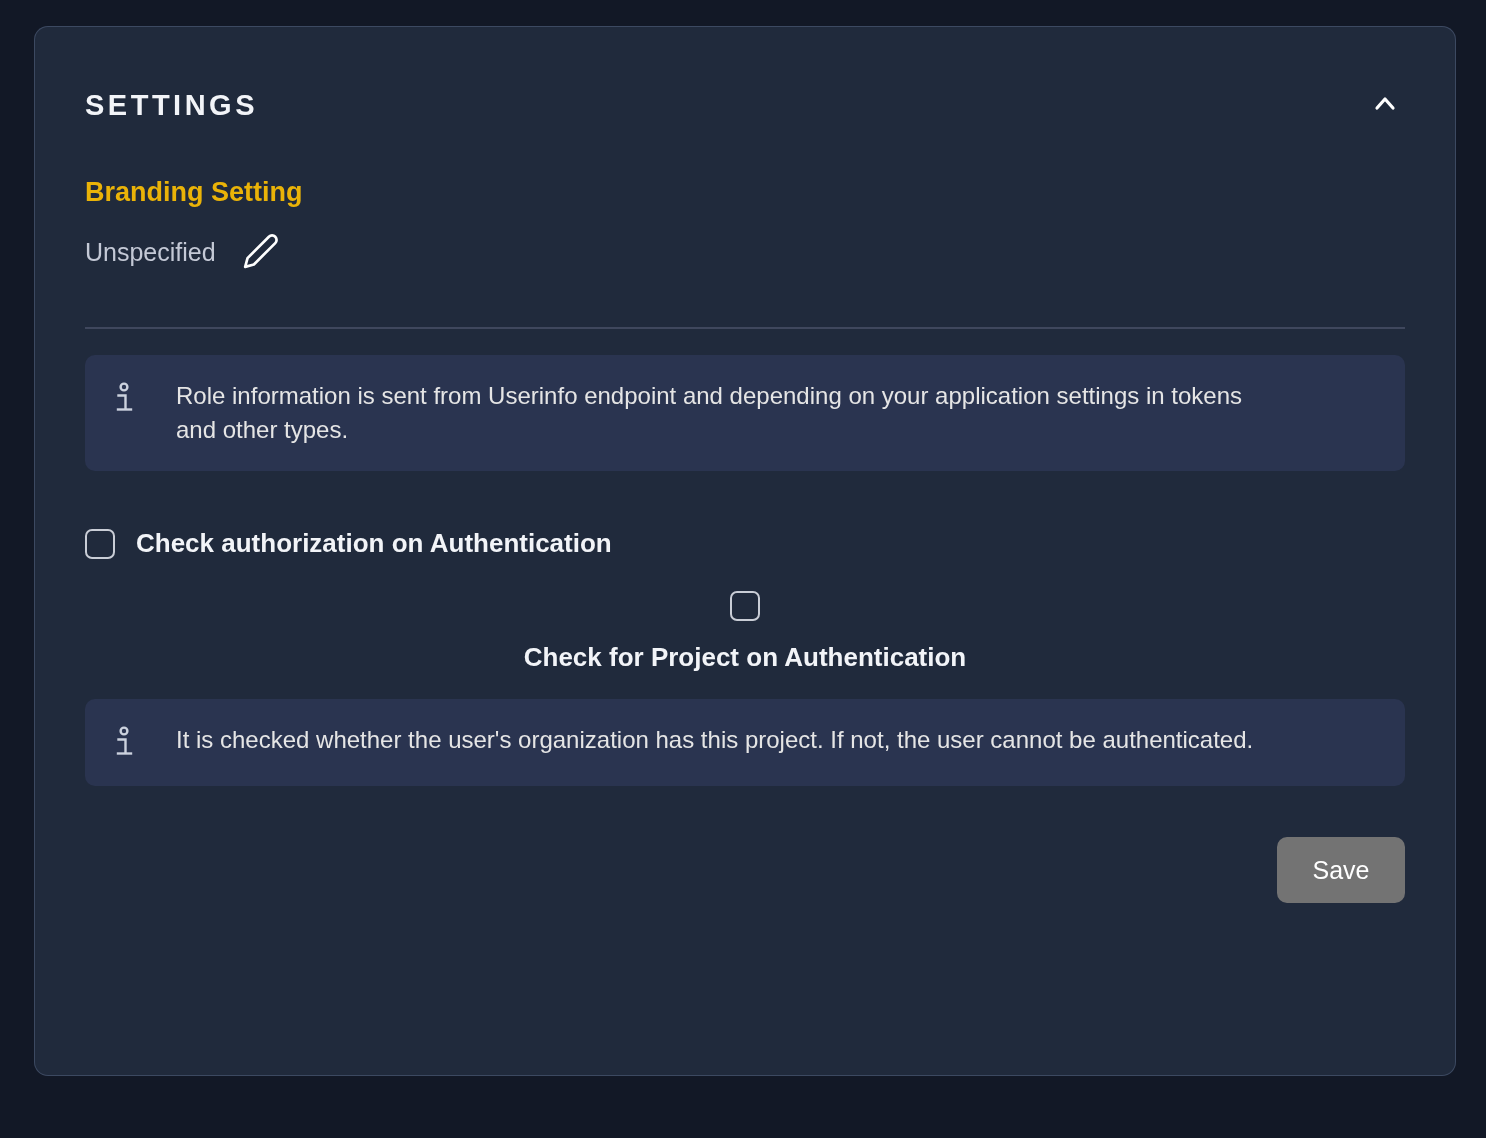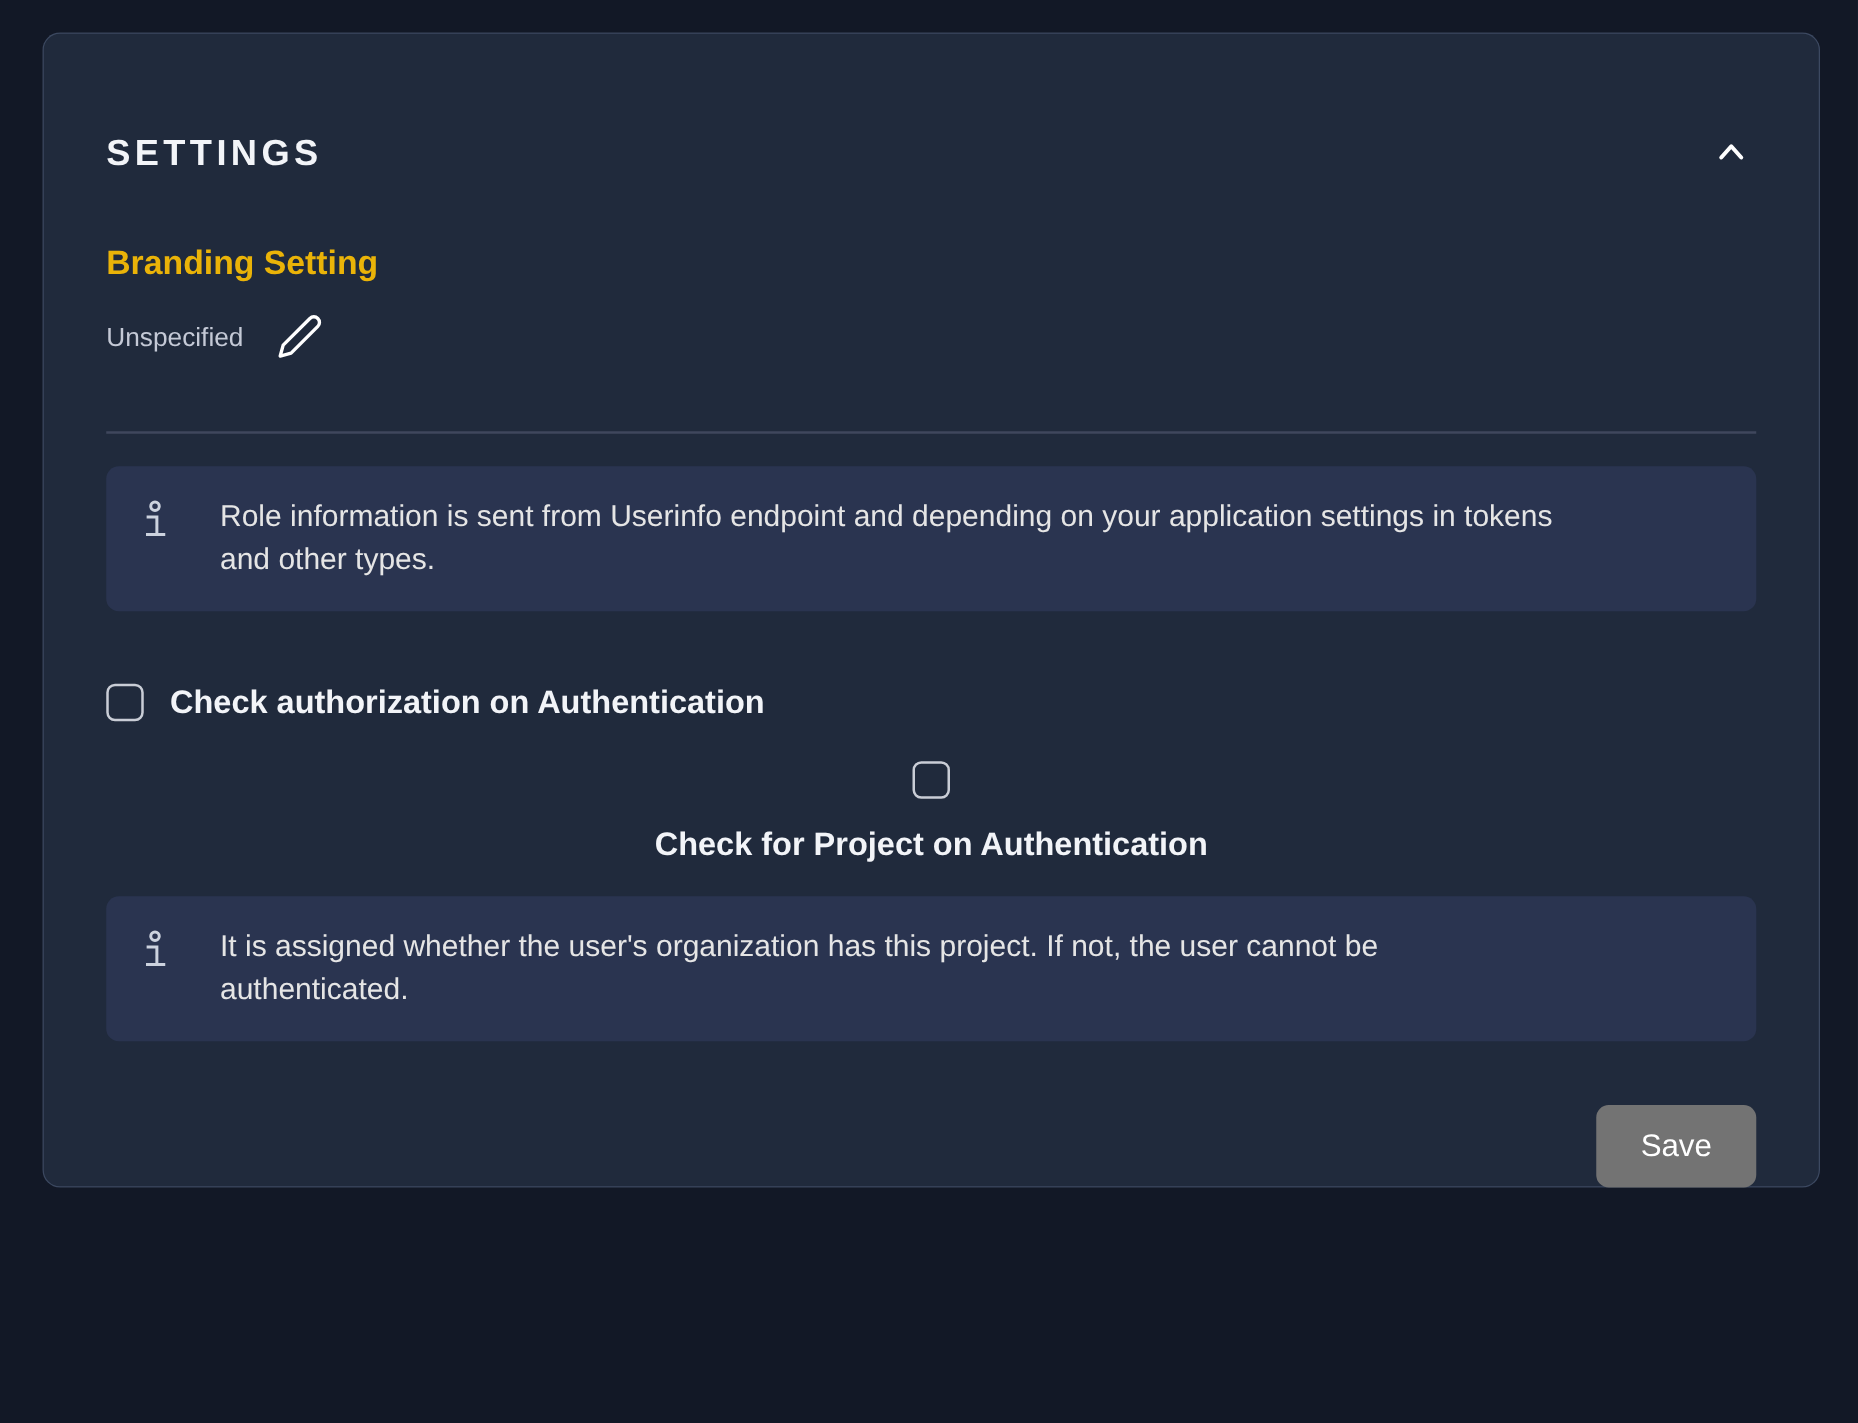--- a/index.html
+++ b/index.html
@@ -5,25 +5,25 @@
   * { margin: 0; padding: 0; box-sizing: border-box; }
   html, body {
     width: 1486px; height: 1138px;
     background: #121826;
     font-family: "Liberation Sans", "DejaVu Sans", sans-serif;
     overflow: hidden;
   }
   .card {
     position: absolute;
     left: 34px; top: 26px;
-    width: 1422px; height: 924px;
+    width: 1422px; height: 1050px;
     background: #202a3c;
     border: 1px solid rgba(96,110,142,0.45);
     border-radius: 14px;
-    padding: 76px 50px 0 50px;
+    padding: 58px 50px 0 50px;
   }
   .header-row {
     display: flex; justify-content: space-between; align-items: center;
     height: 40px;
   }
   .panel-title {
     color: #f2f4f8; font-size: 29px; font-weight: 600;
     letter-spacing: 3.5px;
   }
   .collapse-btn {
@@ -32,21 +32,21 @@
     display: flex; align-items: center; justify-content: center;
   }
   .branding-label {
     margin-top: 52px;
     color: #eab308; font-size: 27px; font-weight: 700;
   }
   .branding-value-row {
     margin-top: 24px;
     display: flex; align-items: center; gap: 26px;
   }
-  .branding-value { color: #c4c9d6; font-size: 21px; }
+  .branding-value { color: #c4c9d6; font-size: 25px; }
   .edit-btn {
     background: none; border: none; cursor: pointer;
     display: flex; align-items: center; justify-content: center;
   }
   .divider {
     margin-top: 54px;
     border: none;
     border-top: 2px solid #4a5268;
     opacity: 0.75;
   }
@@ -155,20 +155,20 @@
     <span class="checkbox-label">Check for Project on Authentication</span>
   </div>
   <div class="info-box">
     <span class="info-icon">
       <svg width="20" height="32" viewBox="0 0 20 32" fill="none" stroke="#ccd2de" stroke-width="2.4">
         <circle cx="10" cy="5" r="3.4"></circle>
         <path d="M4.5 13.5 H11.5 V26.5" stroke-linecap="square"></path>
         <path d="M4 27.5 H17" stroke-linecap="square"></path>
       </svg>
     </span>
-    <p class="info-text">It is assigned whether the user's organization has this project. If not, the user cannot be authenticated.</p>
+    <p class="info-text">It is checked whether the user's organization has this project. If not, the user cannot be authenticated.</p>
   </div>
 
   <div class="footer-row">
     <button class="save-btn">Save</button>
   </div>
 
 </div>
 
 </body></html>

